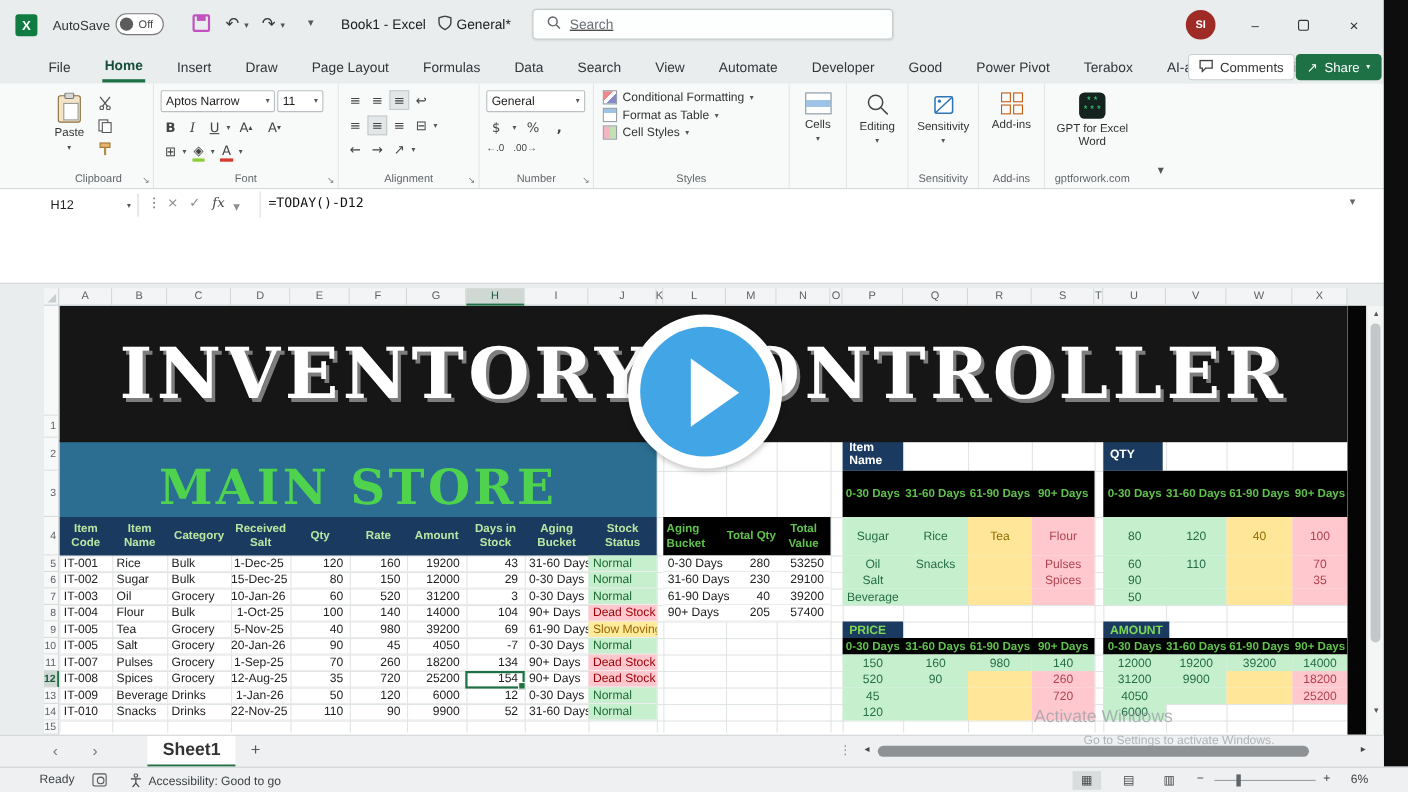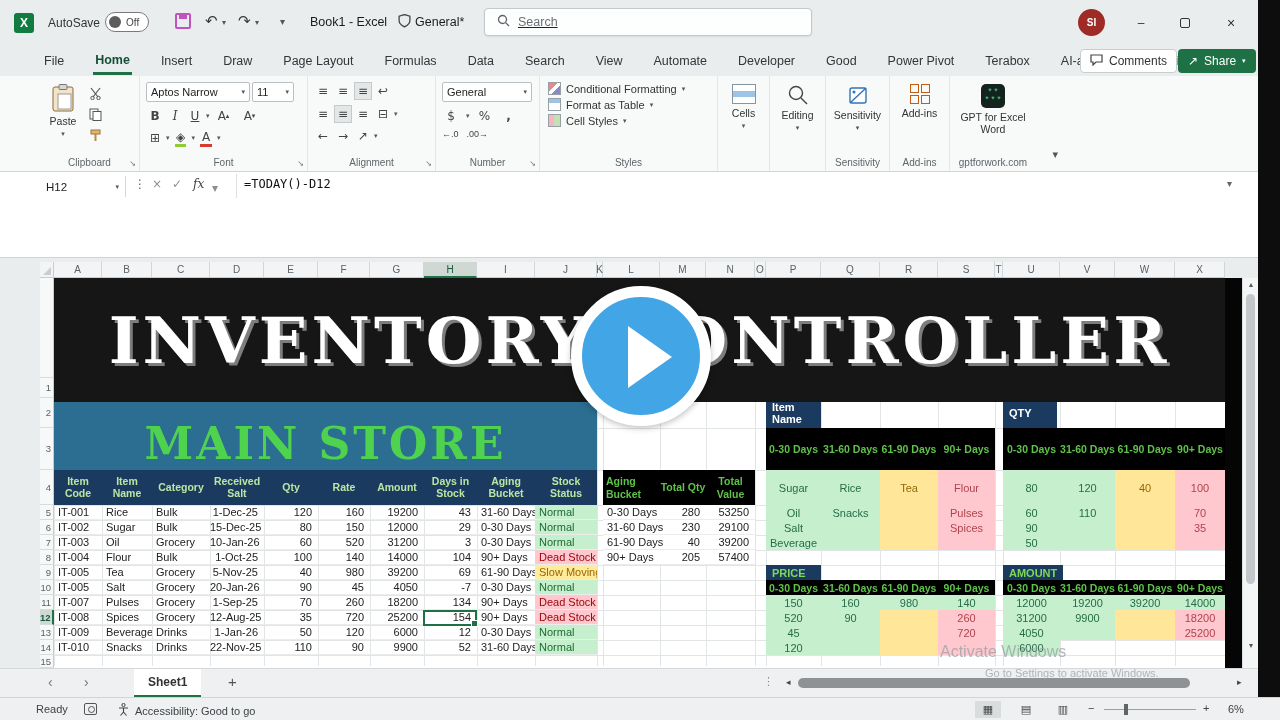--- a/index.html
+++ b/index.html
@@ -119,21 +119,21 @@
   
   #black-col { position:absolute; left:1225px; top:278px; width:17px; height:390px; background:#050505; }
   #vscroll { position:absolute; left:1242px; top:278px; width:16px; height:390px; background:#f4f5f5; border-left:1px solid #dcdfe0; }
   #vthumb { position:absolute; left:3px; top:16px; width:9px; height:290px; background:#c4c7c9; border-radius:5px; }
   .varrow { position:absolute; left:0; width:16px; text-align:center; font-size:8px; color:#555; font-family:"DejaVu Sans",sans-serif; cursor:pointer; }
   #right-strip { position:absolute; left:1258px; top:0; width:22px; height:697px; background:#0d0d0d; }
 
   
   #tabbar { position:absolute; left:0; top:668px; width:1258px; height:29px; background:#eef0f1; border-top:1px solid #d4d8da; }
   .navarr { position:absolute; top:5px; font-size:14px; color:#777; cursor:pointer; }
-  #sheet-tab { position:absolute; left:134px; top:0; height:28px; background:#fff; border-bottom:2px solid #1e7145; padding:0 14px; display:flex; align-items:center; font-size:12px; font-weight:bold; color:#333; cursor:pointer; }
+  #sheet-tab { position:absolute; left:134px; top:0; height:28px; background:#fff; border-bottom:2px solid #1e7145; padding:0 14px; display:flex; align-items:center; font-size:16px; font-weight:bold; color:#333; cursor:pointer; }
   #add-sheet { position:absolute; left:228px; top:4px; font-size:15px; color:#555; cursor:pointer; }
   #hs-dots { position:absolute; left:763px; top:6px; color:#888; font-size:11px; font-family:"DejaVu Sans",sans-serif; }
   .hsarrow { position:absolute; top:8px; font-size:9px; color:#444; cursor:pointer; font-family:"DejaVu Sans",sans-serif; }
   #hthumb { position:absolute; left:798px; top:9px; width:392px; height:10px; background:#8f9294; border-radius:5px; cursor:pointer; }
 
   
   #statusbar { position:absolute; left:0; top:697px; width:1280px; height:23px; background:#eef0f1; border-top:1px solid #d0d5d7; font-size:11px; color:#3d4246; }
   #ready-label { position:absolute; left:36px; top:5px; }
   #macro-icon { position:absolute; left:84px; top:5px; width:13px; height:12px; border:1px solid #555; border-radius:2px; }
   #macro-icon::after { content:""; position:absolute; left:3px; top:2px; width:5px; height:5px; border:1px solid #555; border-radius:50%; }

